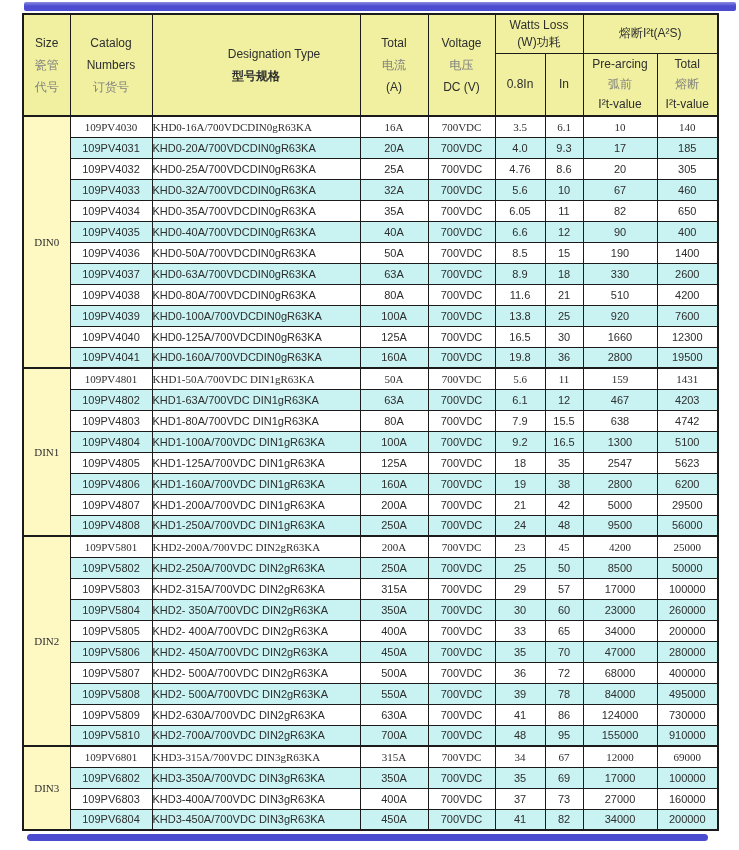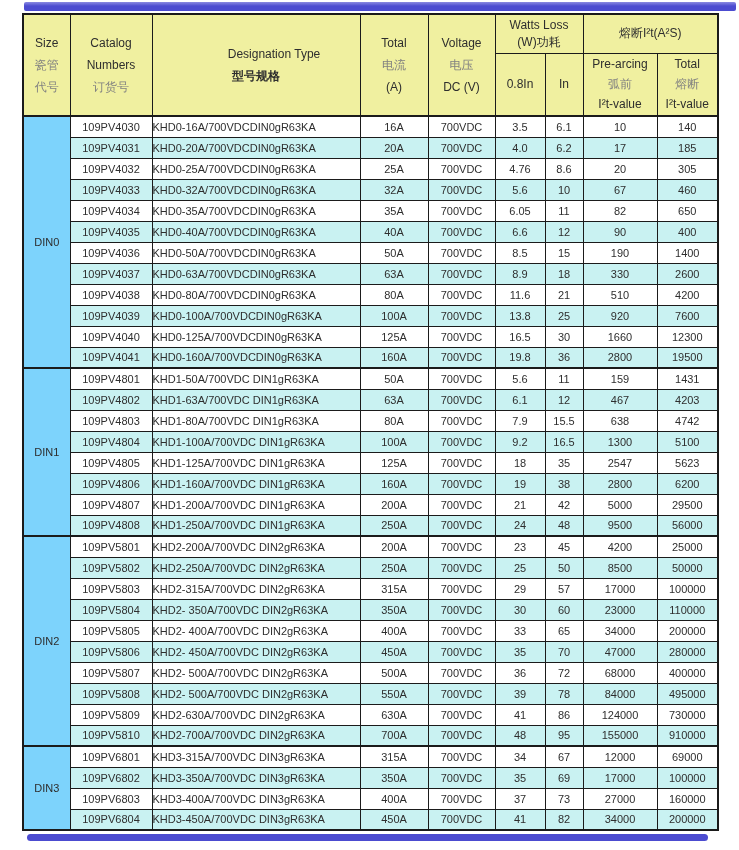--- a/index.html
+++ b/index.html
@@ -43,23 +43,23 @@
   .hline-tight{line-height:17px;margin:0;}
   .hline-mid{line-height:20px;margin:0;}
   .zh{color:var(--zh);text-align:center;}
   .desig-en{font-weight:normal;padding-left:36px;}
   .desig-zh{font-weight:600;}
   tbody td{
     height:21px;font-size:11px;background:#fff;color:var(--text);
     overflow:hidden;white-space:nowrap;
   }
   tbody tr.alt td{background:var(--cyan);}
-  tbody td.size-cell{background:#7dd3fc;font-size:11px;margin-left:24px;}
+  tbody td.size-cell{background:#fef9c3;font-size:11px;margin-left:24px;}
   tbody td.designation{text-align:left;}
-  tbody tr.group-start td{border-top:2px solid var(--border);}
+  tbody tr.group-start td{border-top:2px solid var(--border);font-family:Liberation Serif, serif;}
 </style>
 </head>
 <body>
 
 <div class="top-bar"></div>
 
 <table>
   <colgroup>
     <col style="width:47px">
       <col style="width:82px">
@@ -131,21 +131,21 @@
         <td>6.1</td>
         <td>10</td>
         <td>140</td>
       </tr>
       <tr class="alt">
         <td>109PV4031</td>
         <td class="designation">KHD0-20A/700VDCDIN0gR63KA</td>
         <td>20A</td>
         <td>700VDC</td>
         <td>4.0</td>
-        <td>6.2</td>
+        <td>9.3</td>
         <td>17</td>
         <td>185</td>
       </tr>
       <tr>
         <td>109PV4032</td>
         <td class="designation">KHD0-25A/700VDCDIN0gR63KA</td>
         <td>25A</td>
         <td>700VDC</td>
         <td>4.76</td>
         <td>8.6</td>
@@ -355,21 +355,21 @@
         <td>100000</td>
       </tr>
       <tr class="alt">
         <td>109PV5804</td>
         <td class="designation">KHD2- 350A/700VDC DIN2gR63KA</td>
         <td>350A</td>
         <td>700VDC</td>
         <td>30</td>
         <td>60</td>
         <td>23000</td>
-        <td>110000</td>
+        <td>260000</td>
       </tr>
       <tr>
         <td>109PV5805</td>
         <td class="designation">KHD2- 400A/700VDC DIN2gR63KA</td>
         <td>400A</td>
         <td>700VDC</td>
         <td>33</td>
         <td>65</td>
         <td>34000</td>
         <td>200000</td>

